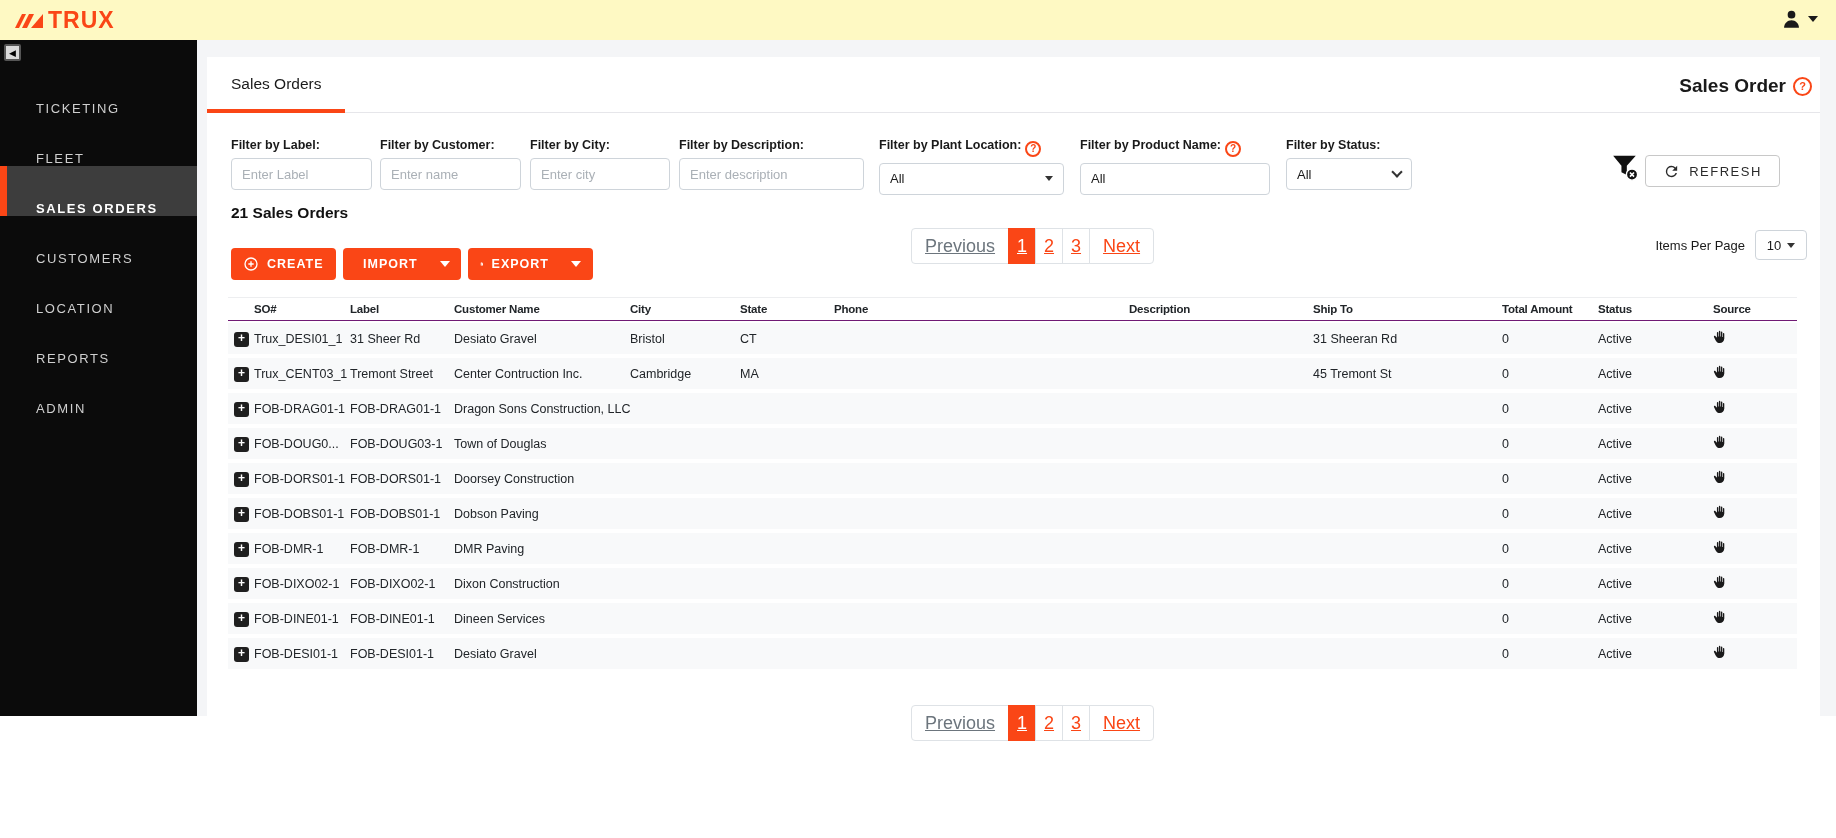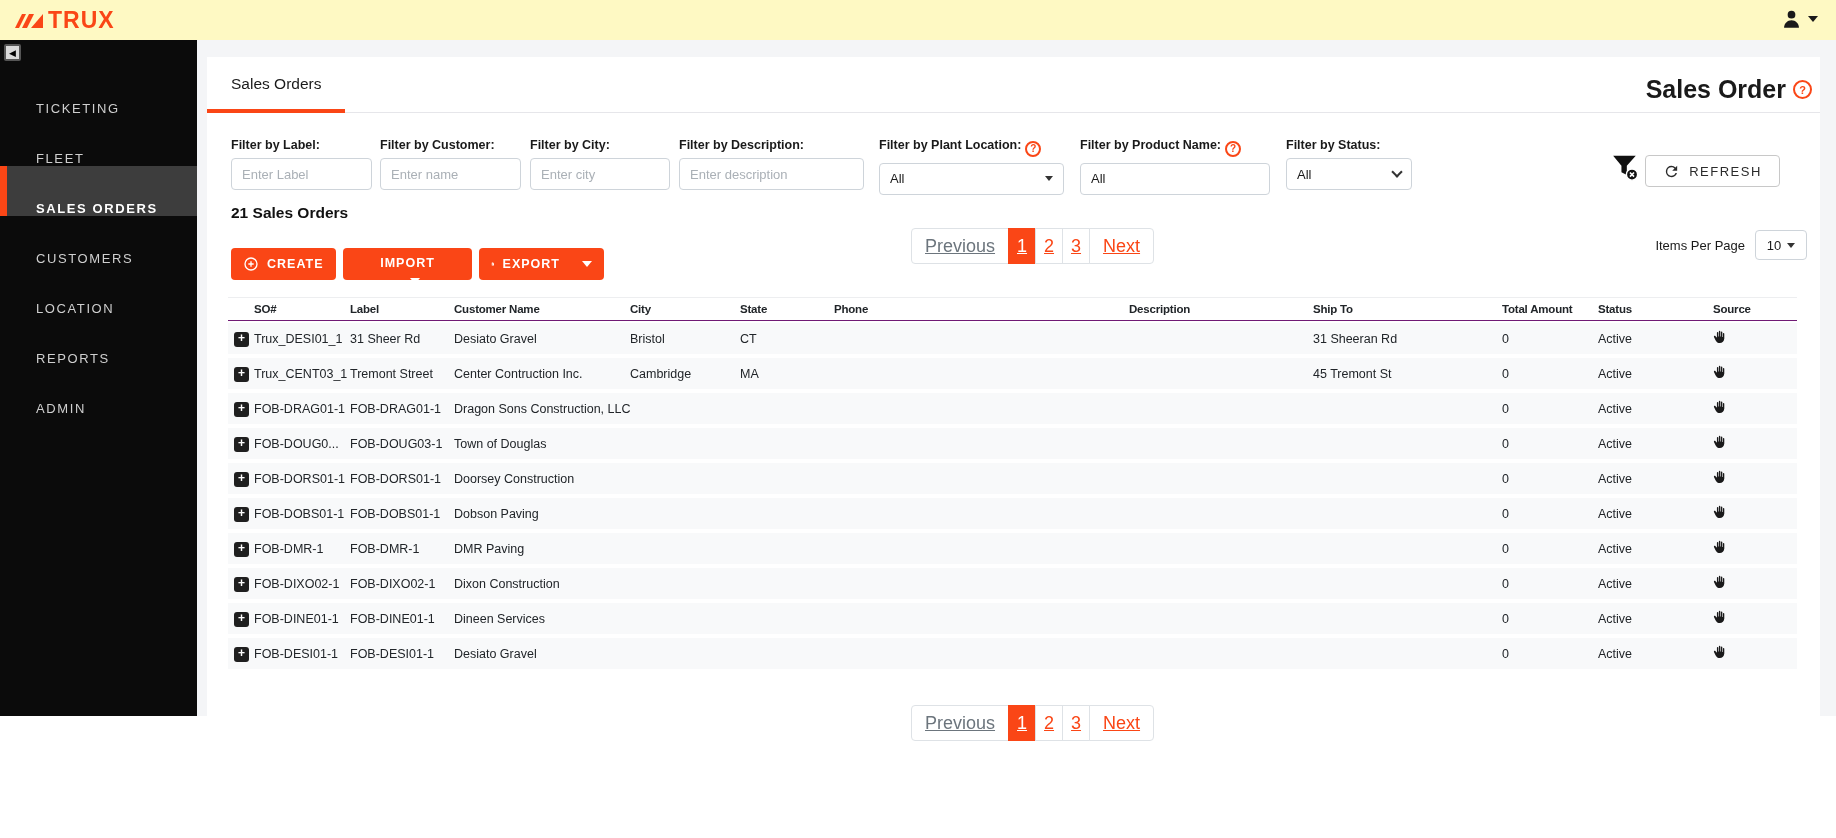--- a/index.html
+++ b/index.html
@@ -22,21 +22,21 @@
   .collapse-btn { position:absolute; left:4px; top:4px; width:17px; height:17px; background:#d9d9d9; border:2px solid #555; border-radius:2px; display:flex; align-items:center; justify-content:center; font-size:9px; color:#000; cursor:pointer; }
   .nav { padding-top:26px; }
   .nav-item { height:50px; display:flex; align-items:flex-end; padding-left:36px; color:#cfcfcf; font-size:13px; letter-spacing:1.6px; cursor:pointer; }
   .nav-item.active { background:#3d3d3d; border-left:7px solid #fa4616; padding-left:29px; color:#ffffff; font-weight:bold; }
   
   .main-bg { position:absolute; left:197px; top:40px; width:1639px; height:676px; background:#f4f5f7; }
   .card { position:absolute; left:207px; top:57px; width:1613px; height:781px; background:#fff; }
   .tabbar { position:absolute; left:0; top:0; width:100%; height:56px; border-bottom:1px solid #e6e6ea; }
   .tab { display:inline-block; height:56px; line-height:54px; padding:0 24px; font-size:15.5px; color:#1a1a1a; border-bottom:4px solid #fa4616; cursor:pointer; }
   .page-title { position:absolute; right:8px; top:18px; display:flex; align-items:center; gap:7px; }
-  .page-title-text { font-size:25px; font-weight:bold; color:#1a1a1a; }
+  .page-title-text { font-size:19px; font-weight:bold; color:#1a1a1a; }
   .help-icon { width:19px; height:19px; border:2px solid #fa4616; border-radius:50%; color:#fa4616; font-size:11px; font-weight:bold; display:inline-flex; align-items:center; justify-content:center; cursor:pointer; }
   .help-icon.sm { width:16px; height:16px; font-size:10px; }
   
   .field { position:absolute; top:81px; }
   .field label { display:block; font-size:12.5px; font-weight:bold; color:#1a1a1a; margin-bottom:6px; white-space:nowrap; }
   .field label .help-icon { vertical-align:-3px; margin-left:4px; }
   .tbox { height:32px; border:1px solid #ced4da; border-radius:4px; width:100%; font-size:13px; padding:0 10px; color:#1a1a1a; font-family:"Liberation Sans",sans-serif; background:#fff; }
   .tbox::placeholder { color:#aab0b6; }
   .selbox { height:32px; border:1px solid #ced4da; border-radius:4px; width:100%; display:flex; align-items:center; padding:0 10px; font-size:13px; color:#1a1a1a; background:#fff; cursor:pointer; }
   .selbox .spacer { flex:1; }
@@ -199,21 +199,21 @@
   <div class="count-heading">21 Sales Orders</div>
 
   <div class="actions">
     <button class="btn-orange" style="width:105px;">
       <svg width="16" height="16" viewBox="0 0 24 24">
         <circle cx="12" cy="12" r="9" fill="none" stroke="#fff" stroke-width="2"></circle>
         <path d="M12 8v8M8 12h8" stroke="#fff" stroke-width="2"></path>
       </svg>
       <span>CREATE</span>
     </button>
-    <button class="btn-orange" style="width:129px;flex-direction:column;">
+    <button class="btn-orange" style="width:118px;">
       <svg width="15" height="16" viewBox="0 0 24 24">
         <path d="M14 2H7a2 2 0 0 0-2 2v16a2 2 0 0 0 2 2h11a2 2 0 0 0 2-2V8l-6-6z" fill="#fff"></path>
         <path d="M3 11h6V8.6L13 12l-4 3.4V13H3z" fill="#fa4616"></path>
       </svg>
       <span>IMPORT</span>
       <span class="caret-w"></span>
     </button>
     <button class="btn-orange" style="width:125px;">
       <svg width="15" height="16" viewBox="0 0 24 24">
         <path d="M14 2H7a2 2 0 0 0-2 2v16a2 2 0 0 0 2 2h11a2 2 0 0 0 2-2V8l-6-6z" fill="#fff"></path>

